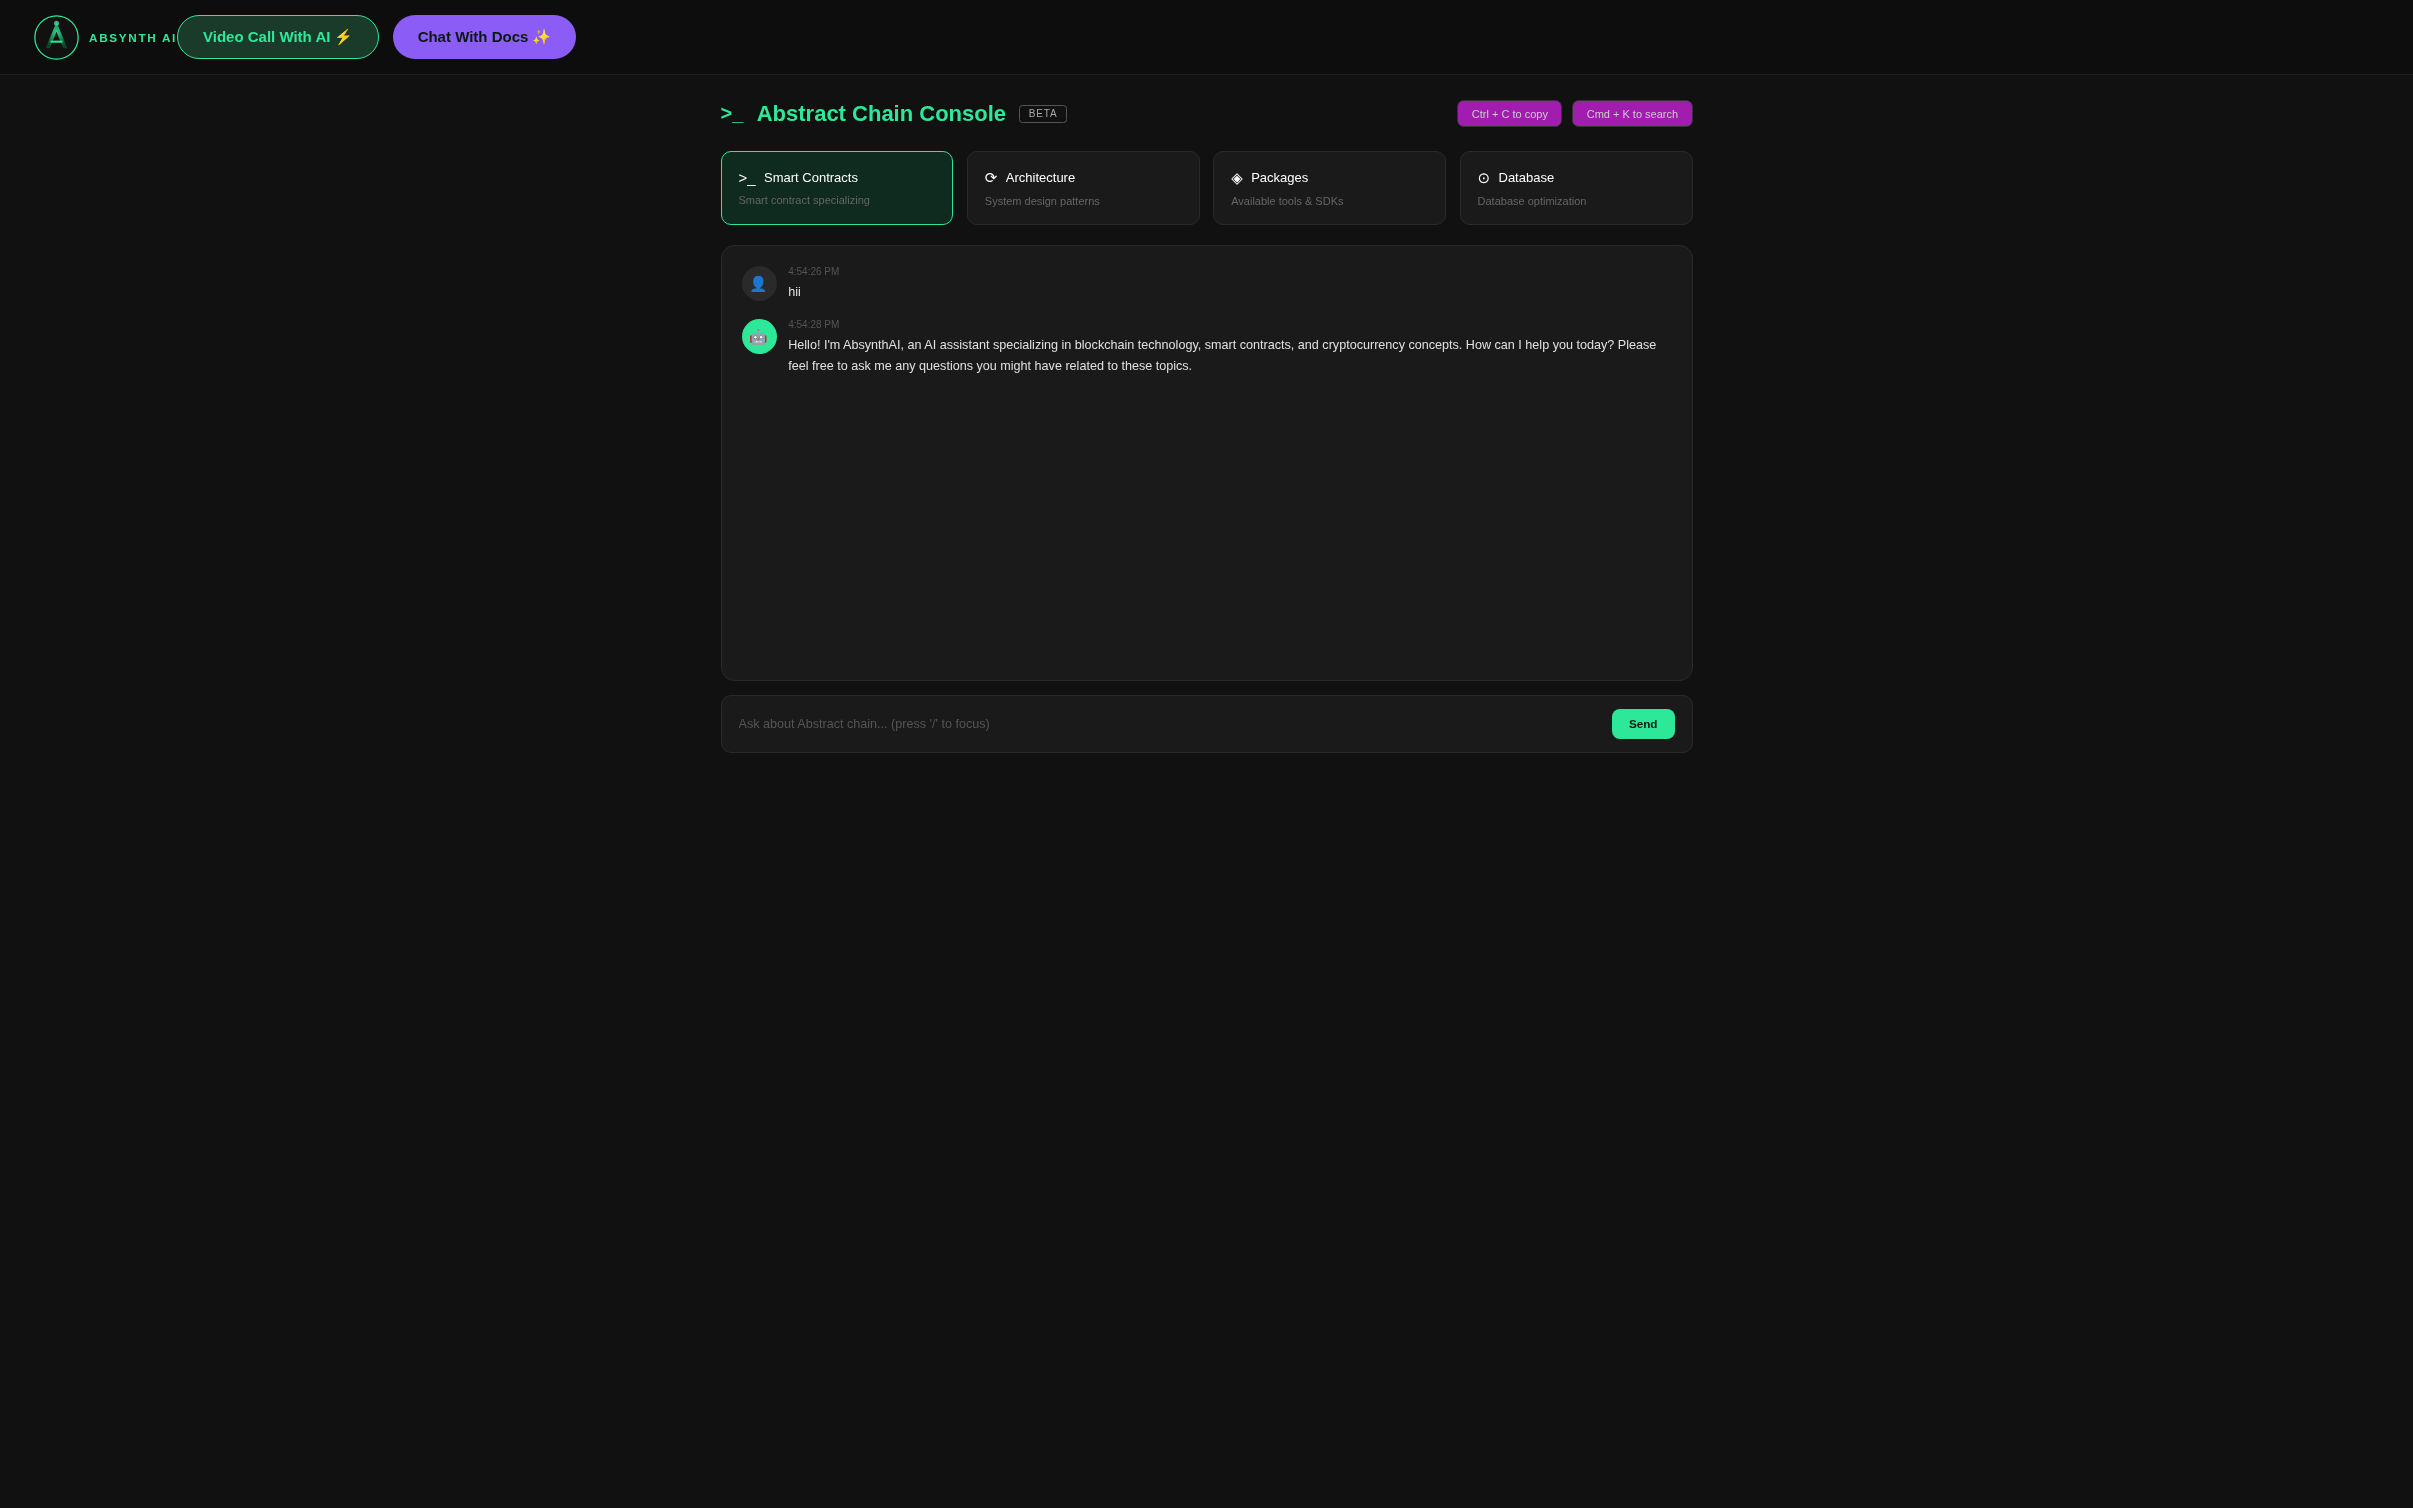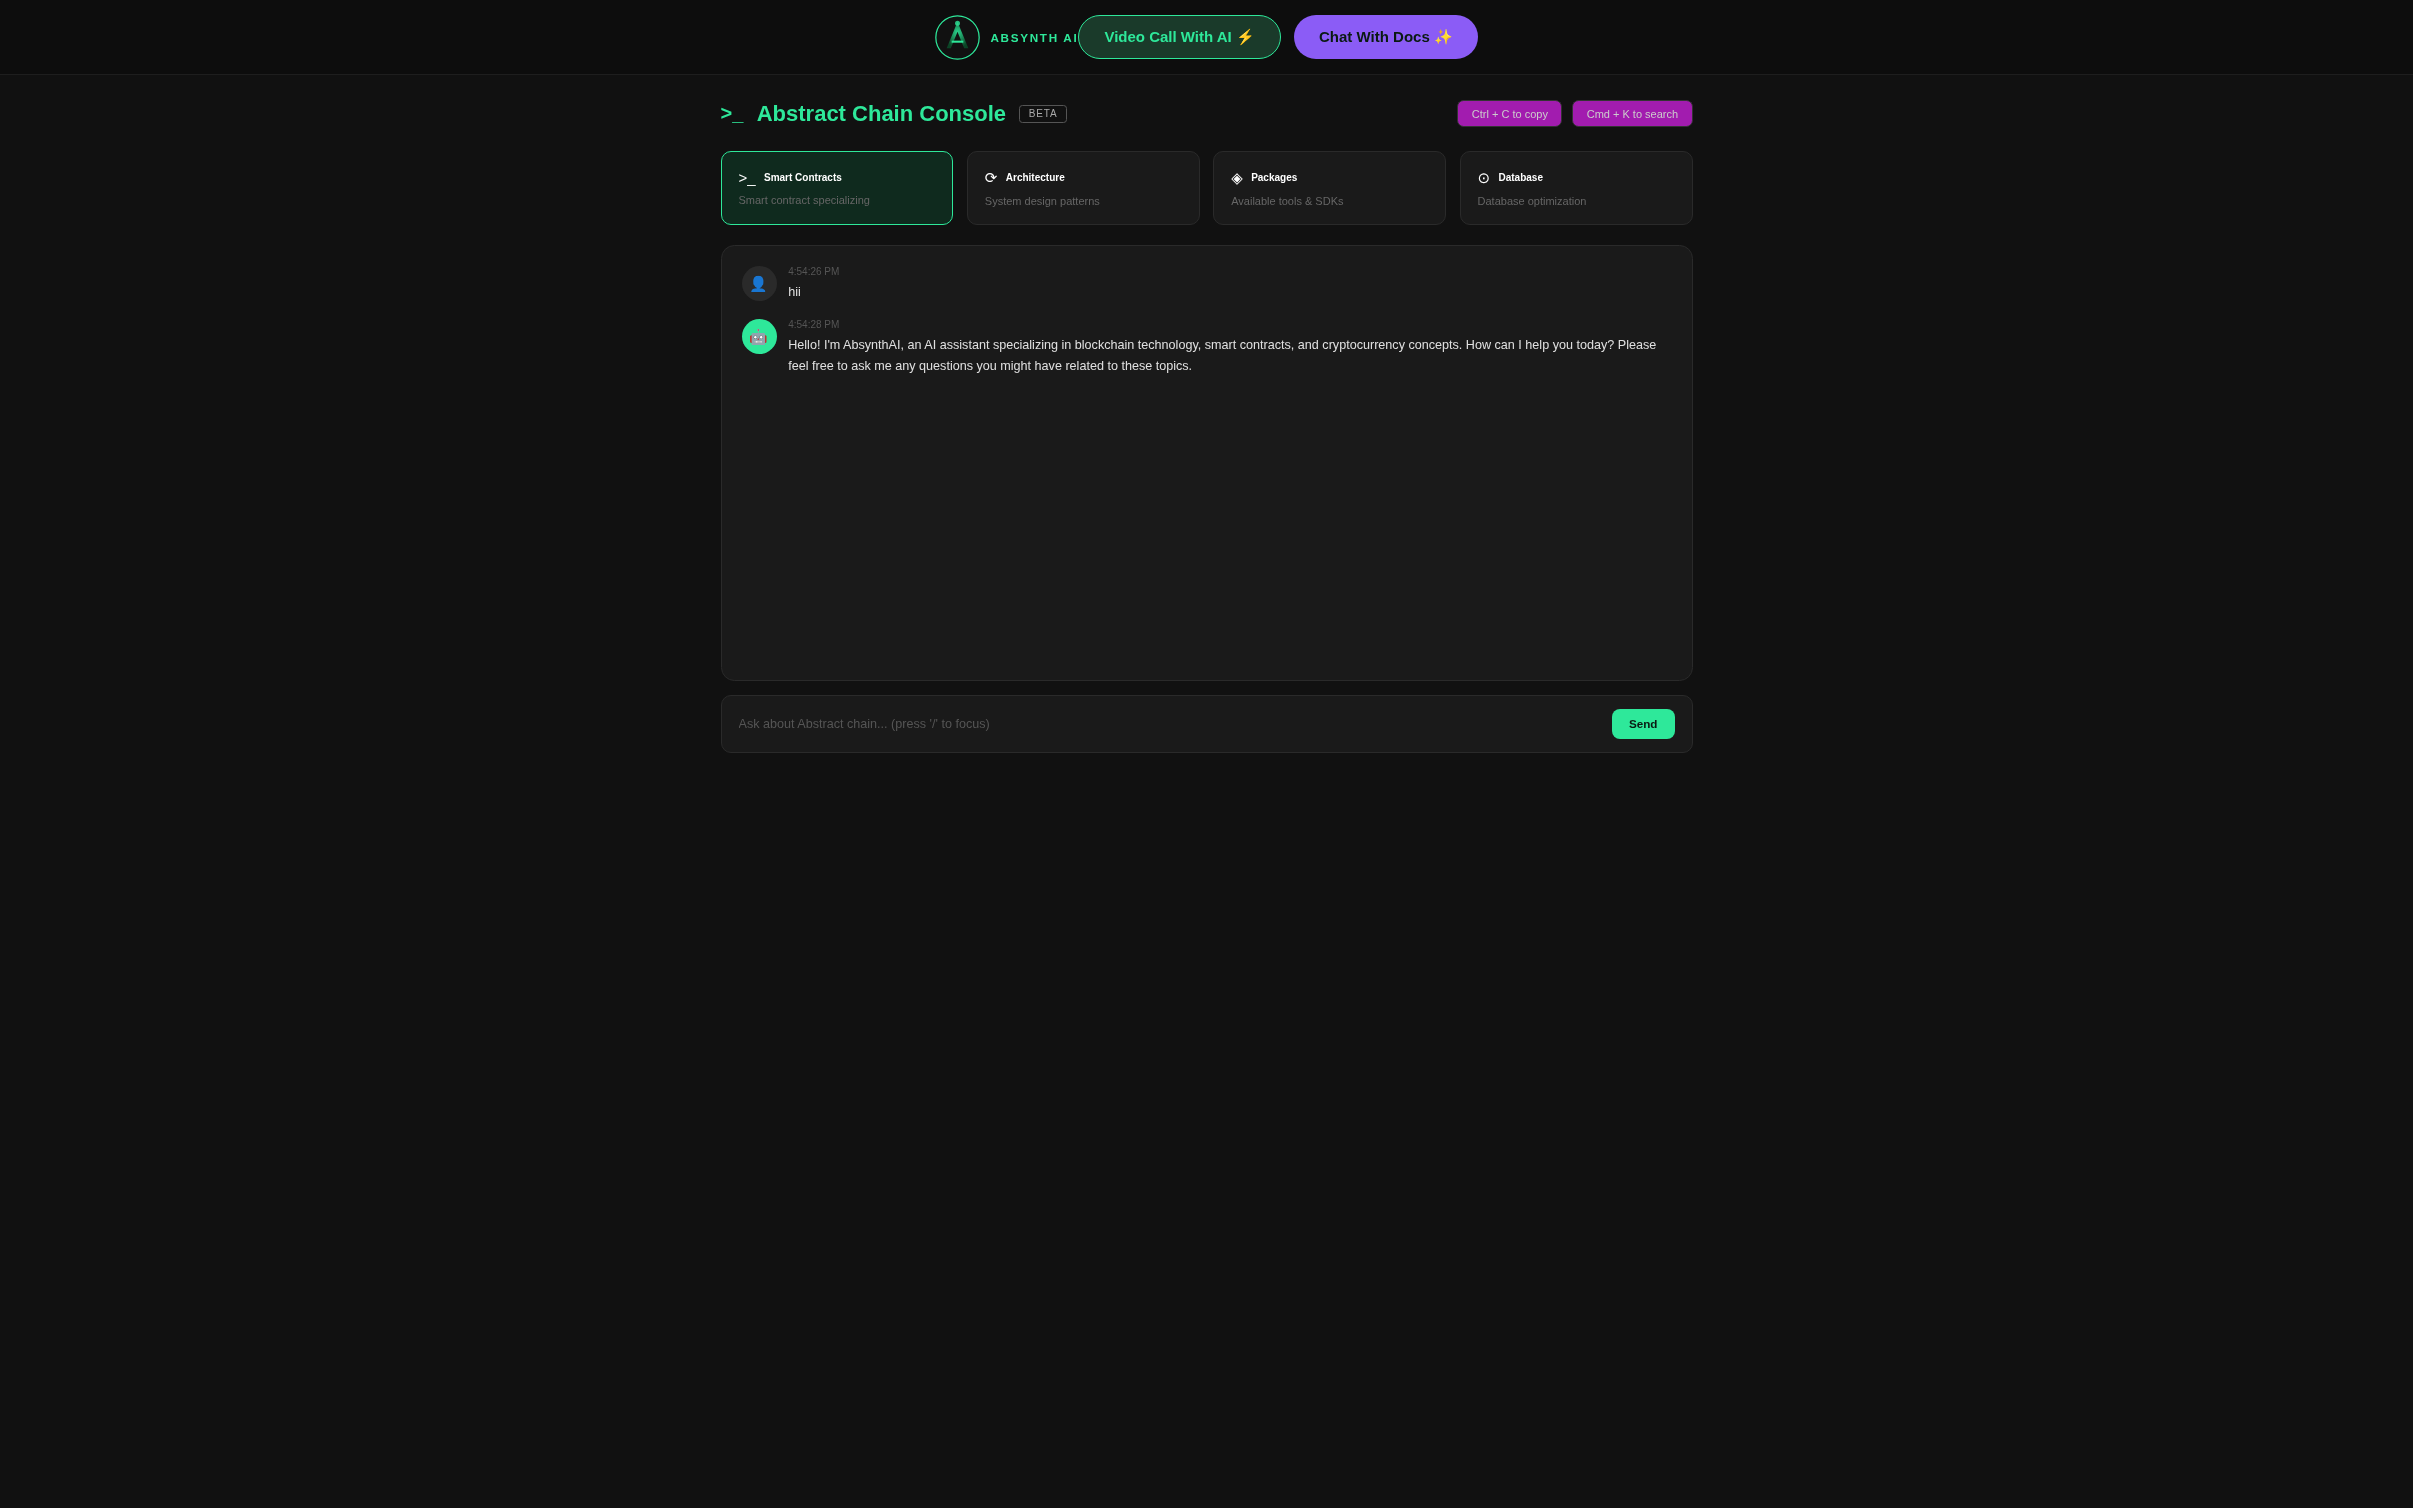--- a/index.html
+++ b/index.html
@@ -8,21 +8,21 @@
       font-family: -apple-system, BlinkMacSystemFont, 'Segoe UI', sans-serif;
       color: #ffffff;
       min-height: 100vh;
     }
 
     
     .topnav {
       background: #0d0d0d;
       display: flex;
       align-items: center;
-      justify-content: center;
+      justify-content: flex-start;
       padding: 0 34px;
       height: 75px;
       border-bottom: 0.8px solid #1e1e1e;
     }
     .logo-area {
       display: flex;
       align-items: center;
       gap: 10px;
     }
     .logo-icon {
@@ -139,22 +139,22 @@
     .card-header {
       display: flex;
       align-items: center;
       gap: 8.4px;
       margin-bottom: 8.4px;
     }
     .card-icon {
       font-size: 15px;
     }
     .card-title {
-      font-size: 10px;
-      font-weight: 700;
+      font-size: 13px;
+      font-weight: 400;
       color: #ffffff;
     }
     .card-subtitle {
       font-size: 11px;
       color: #666;
     }
 
     
     .chat-area {
       background: #1a1a1a;

